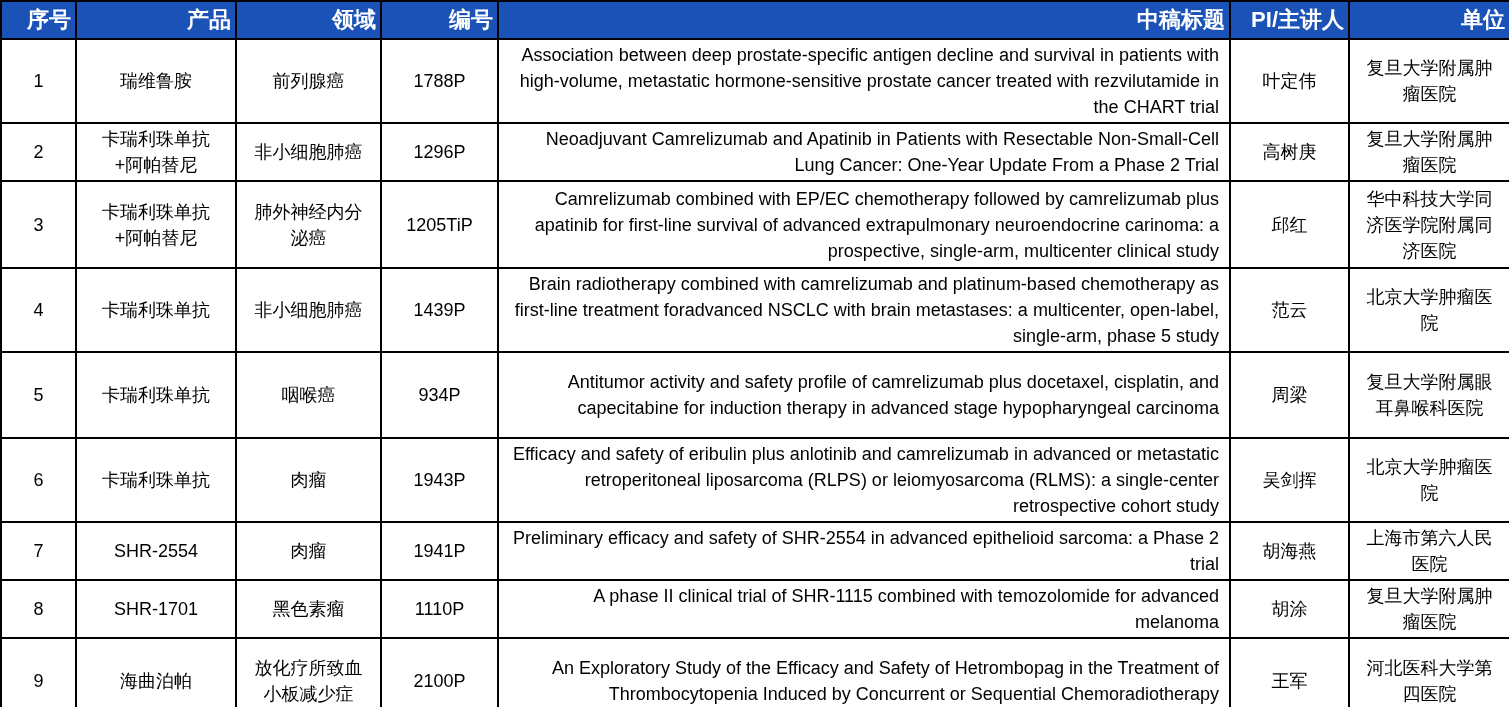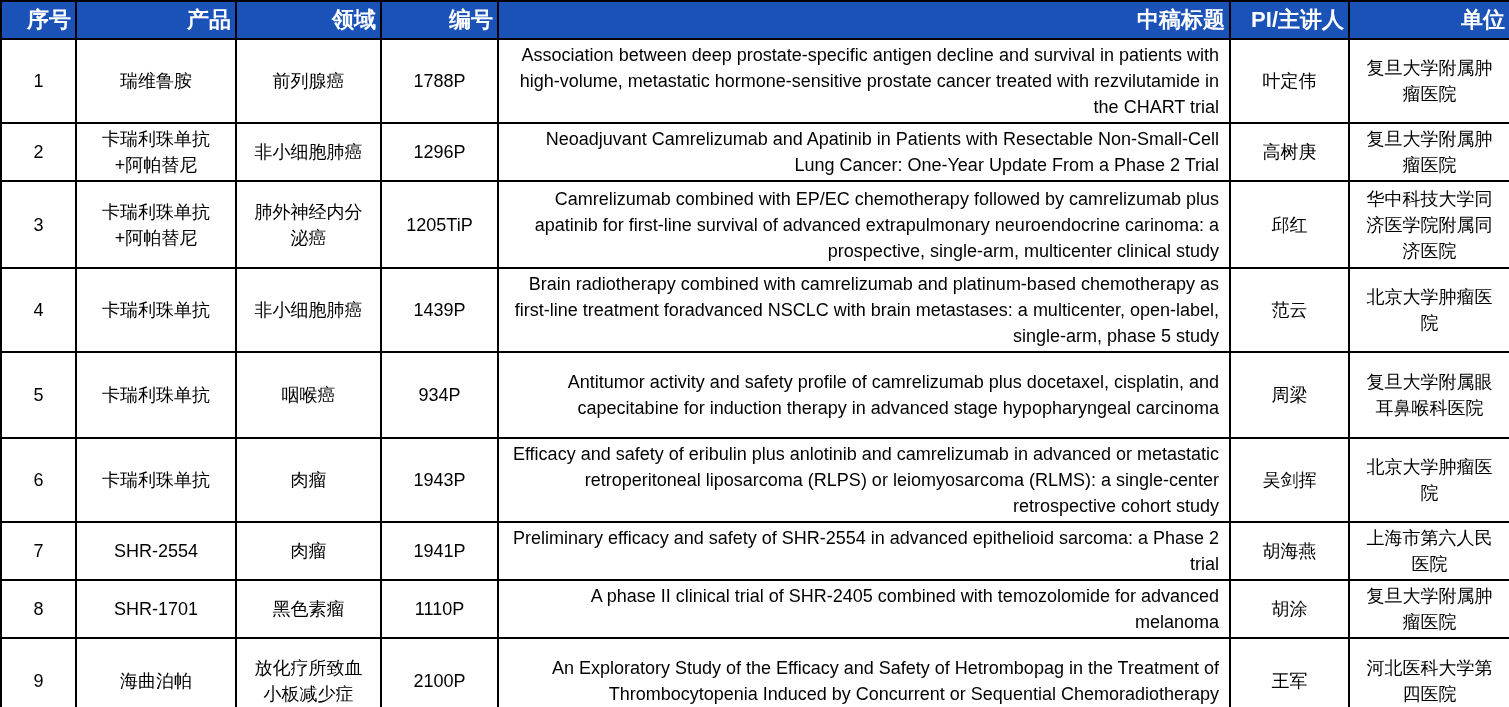--- a/index.html
+++ b/index.html
@@ -148,21 +148,21 @@
         <td class="c-code">1941P</td>
         <td class="c-title">Preliminary efficacy and safety of SHR-2554 in advanced epithelioid sarcoma: a Phase 2 trial</td>
         <td class="c-pi">胡海燕</td>
         <td class="c-org">上海市第六人民医院</td>
       </tr>
       <tr>
         <td class="c-index">8</td>
         <td class="c-product">SHR-1701</td>
         <td class="c-field">黑色素瘤</td>
         <td class="c-code">1110P</td>
-        <td class="c-title">A phase II clinical trial of SHR-2405 combined with temozolomide for advanced melanoma</td>
+        <td class="c-title">A phase II clinical trial of SHR-1115 combined with temozolomide for advanced melanoma</td>
         <td class="c-pi">胡涂</td>
         <td class="c-org">复旦大学附属肿瘤医院</td>
       </tr>
       <tr>
         <td class="c-index">9</td>
         <td class="c-product">海曲泊帕</td>
         <td class="c-field">放化疗所致血小板减少症</td>
         <td class="c-code">2100P</td>
         <td class="c-title">An Exploratory Study of the Efficacy and Safety of Hetrombopag in the Treatment of Thrombocytopenia Induced by Concurrent or Sequential Chemoradiotherapy</td>
         <td class="c-pi">王军</td>

